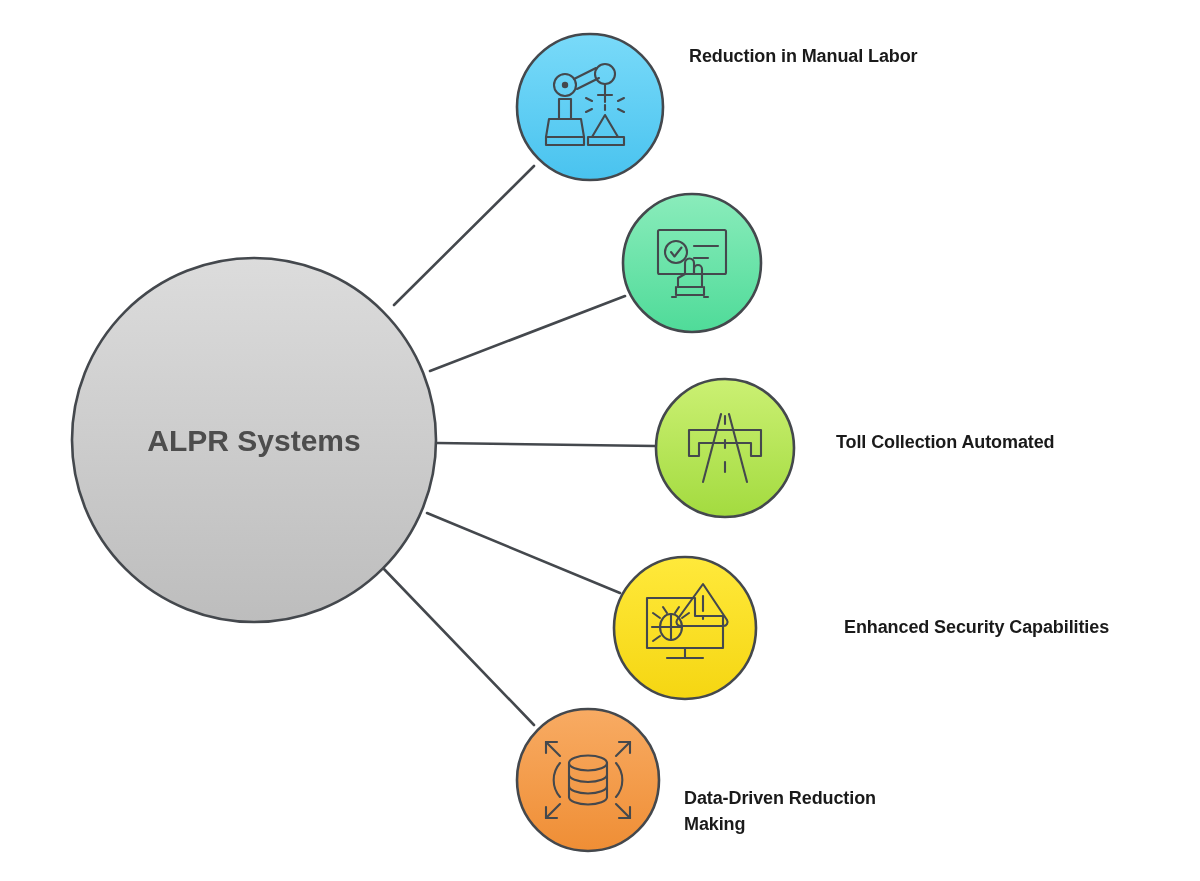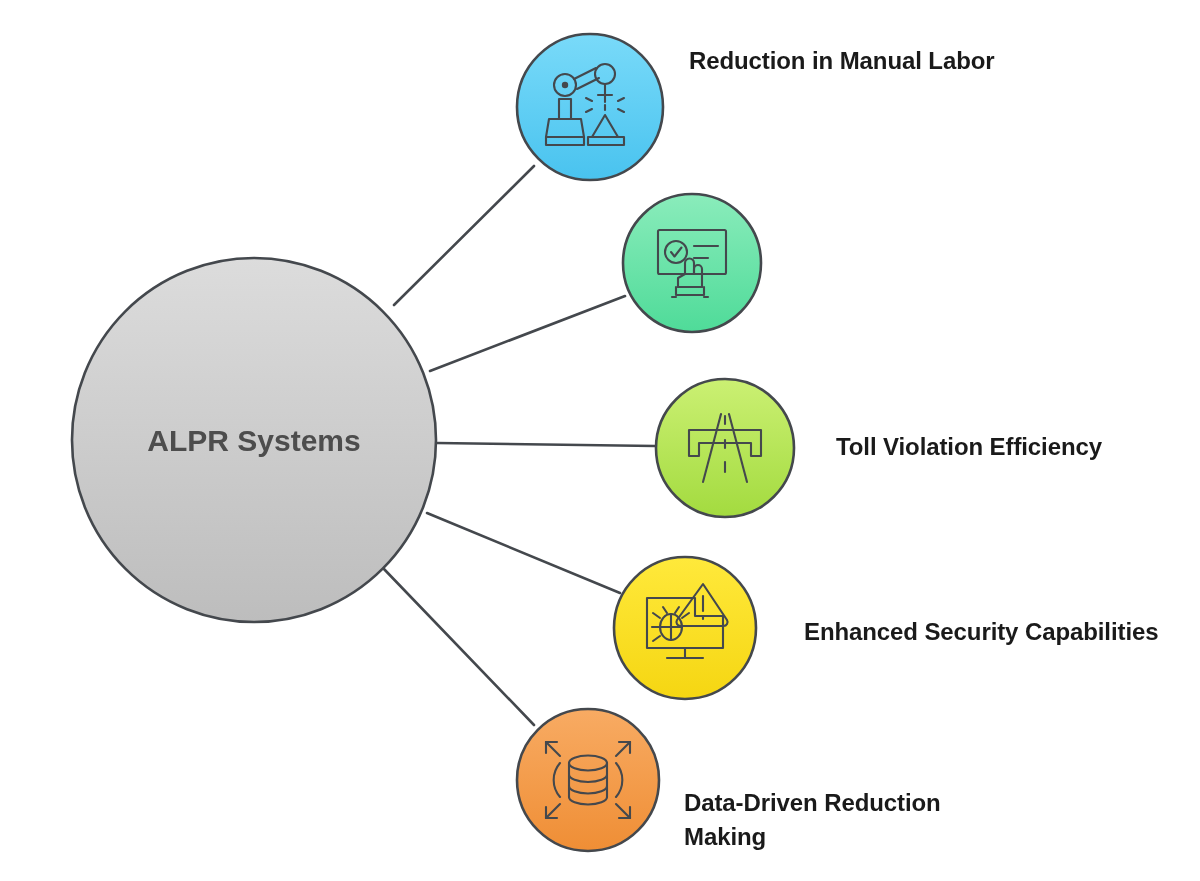--- a/index.html
+++ b/index.html
@@ -30,21 +30,21 @@
   .center-label {
     font-family: "Liberation Sans", sans-serif;
     font-weight: bold;
     font-size: 30px;
     fill: #4d4d4d;
   }
   .node-label {
     position: absolute;
     font-family: "Liberation Sans", sans-serif;
     font-weight: bold;
-    font-size: 24px;
+    font-size: 18px;
     line-height: 1.42;
     color: #1a1a1a;
     letter-spacing: -0.1px;
     white-space: pre-line;
   }
   .icon-stroke {
     fill: none;
     stroke: #44484d;
     stroke-width: 2.1;
     stroke-linecap: round;
@@ -216,20 +216,20 @@
         <path class="icon-stroke" d="M 42 38 L 28 24"></path>
         <path class="icon-stroke" d="M 42 38 L 42 27"></path>
         <path class="icon-stroke" d="M 42 38 L 31 38"></path>
       </g>
     </g>
   </svg>
 
   <div class="node-label" style="left:689px; top:44px;">Reduction in Manual Labor</div>
 
 
-  <div class="node-label" style="left:836px; top:430px;">Toll Violation Efficiency</div>
-
-  <div class="node-label" style="left:804px; top:615px;">Enhanced Security Capabilities</div>
+  <div class="node-label" style="left:836px; top:430px;">Toll Collection Automated</div>
+
+  <div class="node-label" style="left:844px; top:615px;">Enhanced Security Capabilities</div>
 
   <div class="node-label" style="left:684px; top:786px;">Data-Driven Reduction
 Making</div>
 
 </div>
 
 </body></html>

